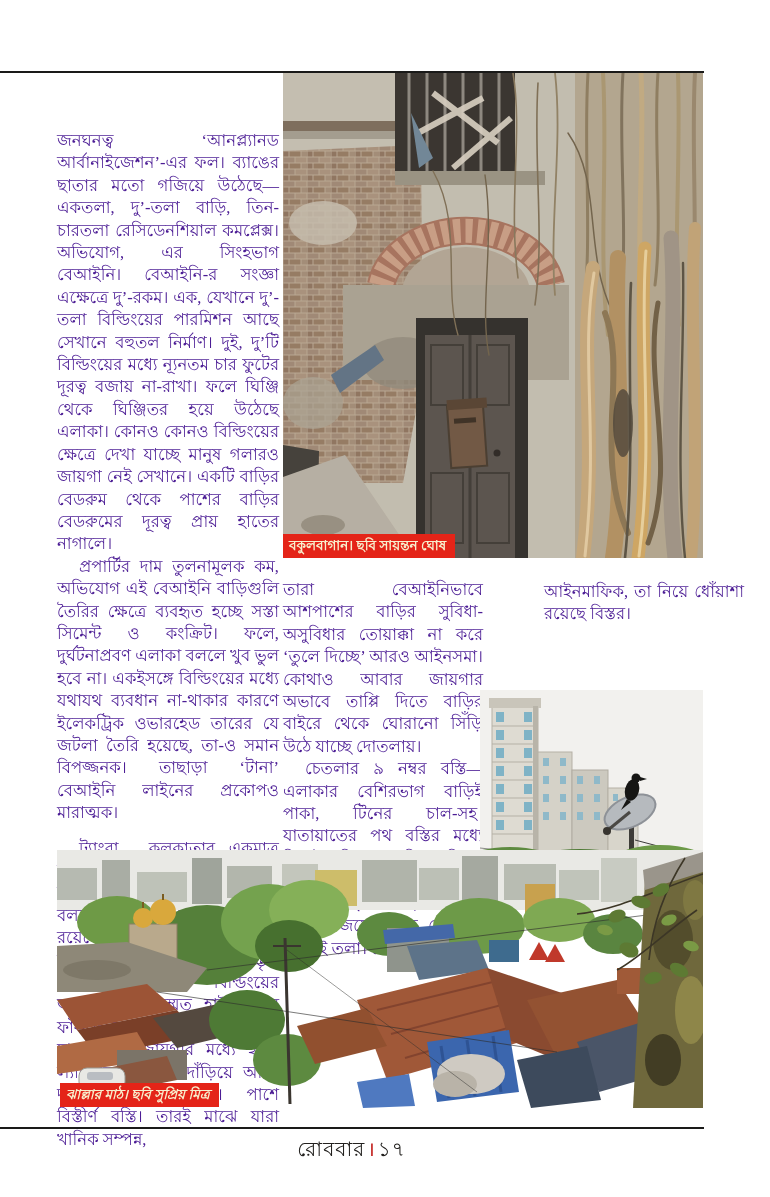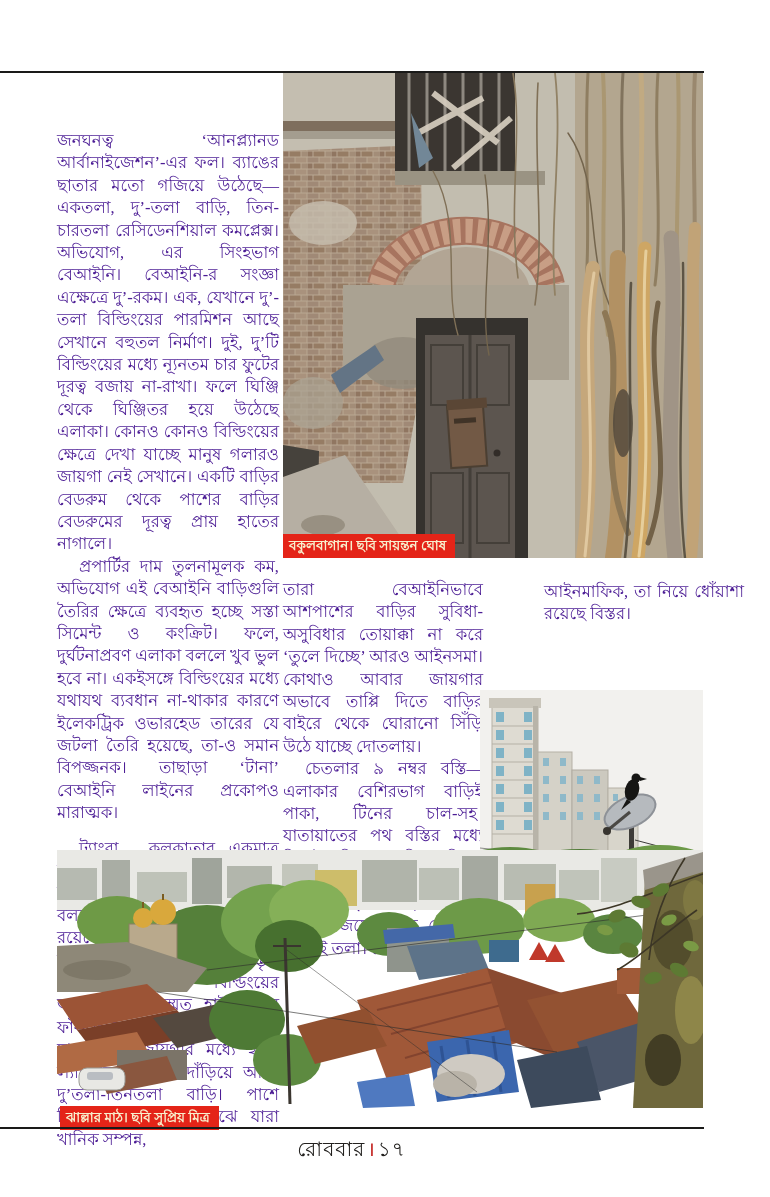--- a/index.html
+++ b/index.html
@@ -341,21 +341,21 @@
         <ellipse cx="596" cy="128" rx="9" ry="6" transform="rotate(-12 596 128)"></ellipse>
         <ellipse cx="622" cy="120" rx="10" ry="6" transform="rotate(30 622 120)"></ellipse>
       </g>
       <g fill="#7a9a45">
         <ellipse cx="548" cy="80" rx="8" ry="5" transform="rotate(12 548 80)"></ellipse>
         <ellipse cx="612" cy="70" rx="8" ry="5" transform="rotate(-22 612 70)"></ellipse>
         <ellipse cx="634" cy="96" rx="8" ry="5" transform="rotate(18 634 96)"></ellipse>
       </g>
     </svg>
   </div>
-  <div class="photo-caption" style="left:60px;top:1106px;">
+  <div class="photo-caption" style="left:60px;top:1083px;font-style:italic;">
     <span>ঝাল্লার মাঠ। ছবি  সুপ্রিয় মিত্র</span>
   </div>
 
   <div class="rule" style="left:0;top:1127px;width:704px;"></div>
 
   <div class="footer">
     <span>রোববার</span><span class="sep">।</span><span>১৭</span>
   </div>
 
 </div>

